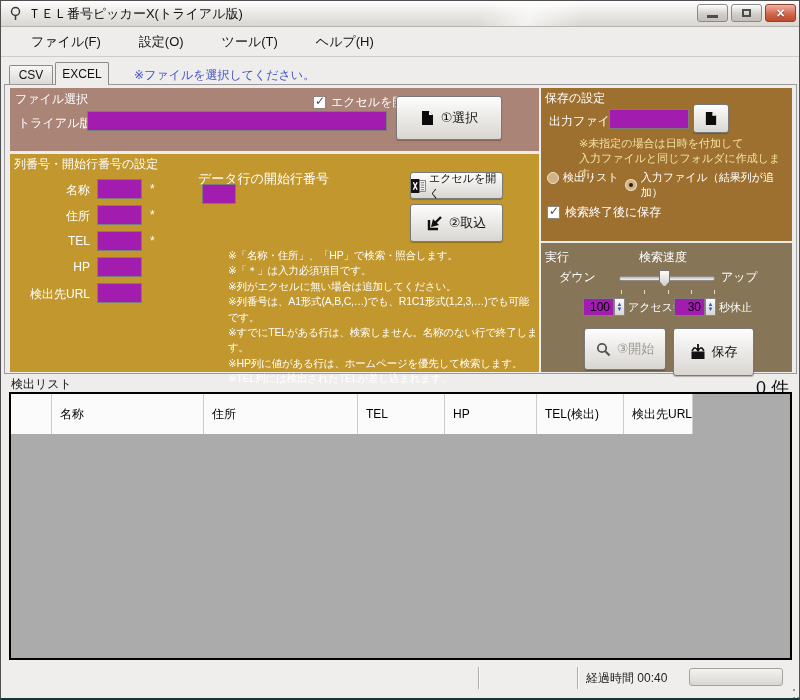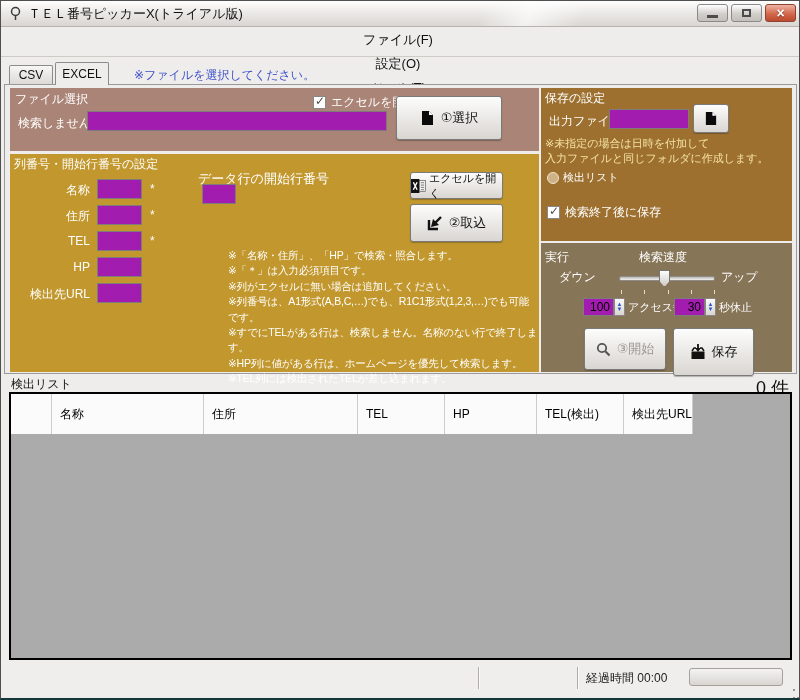--- a/index.html
+++ b/index.html
@@ -15,21 +15,21 @@
   .title-text { font-size:13px; color:#111; margin-left:6px; }
   .winbtns { position:absolute; right:3px; top:3px; display:flex; z-index:2; }
   .winbtn { width:31px; height:18px; margin-left:3px; border:1px solid #8a8a8a; border-radius:3px;
     background:linear-gradient(#ffffff,#d2cfcb 55%,#c3c0bc); display:flex; align-items:center; justify-content:center; }
   .winbtn.close { background:linear-gradient(#efb3a4,#d2684c 55%,#bc4a2e); border-color:#8c4330; }
   .glyph-min { width:11px; height:3px; background:#4c4c4c; margin-top:7px; }
   .glyph-max { width:9px; height:8px; border:2px solid #4c4c4c; }
   .glyph-close { color:#fff; font-weight:bold; font-size:14px; line-height:14px; text-shadow:0 1px 1px #7a2b15; }
   
   .menubar { position:absolute; left:0; top:27px; width:100%; height:29px; display:flex;
-    align-items:center; padding-left:26px; border-bottom:1px solid #cfccc8; background:#efedec;flex-direction:column; }
+    align-items:center; padding-left:26px; border-bottom:1px solid #cfccc8; background:#efedec; }
   .menu-item { font-size:13px; color:#111; margin-right:30px; padding:3px 4px; }
   
   .tab { position:absolute; border:1px solid #8b8b8b; border-bottom:none; border-radius:2px 2px 0 0;
     font-size:12px; color:#111; display:flex; align-items:center; justify-content:center; }
   .tab-csv { left:8px; top:64px; width:44px; height:19px; background:linear-gradient(#f8f7f5,#dcd9d5); }
   .tab-excel { left:54px; top:61px; width:54px; height:23px; background:#efedec; z-index:2; }
   .tab-hint { position:absolute; left:133px; top:66px; font-size:12px; color:#3d50c8; }
   .tabpage { position:absolute; left:3px; top:83px; width:793px; height:290px;
     border:1px solid #9a9a9a; background:#efedec; }
   
@@ -55,21 +55,21 @@
   .rdot { width:12px; height:12px; border-radius:50%; background:#cfb285; border:1px solid #efe4cc;
     position:relative; }
   .rdot.sel::after { content:""; position:absolute; left:3px; top:3px; width:4px; height:4px;
     border-radius:50%; background:#2a1c08; }
   .rlbl { font-size:11px; color:#fff; }
   
   .crow-label { position:absolute; width:80px; text-align:right; font-size:12px; color:#fff; }
   .req { position:absolute; color:#fff; font-size:12px; }
   .notes { position:absolute; left:218px; top:94px; width:310px; font-size:10.5px;
     line-height:15.4px; color:#fff; letter-spacing:-0.2px; }
-  .savenote { position:absolute; font-size:11px; color:#f5e2a2; }
+  .savenote { position:absolute; font-size:11px; color:#f5e2a2;margin-left:34px; }
   
   .sl-track { position:absolute; left:78px; top:33px; width:96px; height:5px;
     background:linear-gradient(#bdbab6,#f2f1ef); border:1px solid #8e8b88; border-radius:2px; }
   .sl-thumb { position:absolute; left:118px; top:27px; width:11px; height:17px;
     background:linear-gradient(#fdfdfd,#cfccc8); border:1px solid #77756f;
     clip-path:polygon(0 0,100% 0,100% 62%,50% 100%,0 62%); }
   .ticks { position:absolute; left:80px; top:47px; width:94px; display:flex; justify-content:space-between; }
   .tick { width:1px; height:4px; background:#e4ddcd; }
   
   .spin { position:absolute; width:11px; height:18px; border:1px solid #8a8784;
@@ -136,21 +136,21 @@
   <div class="tabpage">
 
     <div class="panel p-file">
       <div class="ptitle">ファイル選択</div>
       <div class="chk" style="left:303px; top:6px;">
         <span class="chkbox">
             <span class="ck">✓</span>
           </span>
         <span class="chklbl">エクセルを開く</span>
       </div>
-      <span class="wlabel" style="left:8px; top:27px;">検索しません</span>
+      <span class="wlabel" style="left:8px; top:27px;">トライアル版</span>
       <input class="inp" style="left: 77px; top: 23px; width: 300px; height: 20px;" value="">
       <div class="btn" style="left:386px; top:8px; width:106px; height:44px;">
         <span>
           <svg width="15" height="16" viewBox="0 0 15 16">
               <path d="M2 1 L9 1 L13 5 L13 15 L2 15 Z" fill="#0b0b0b"></path>
               <path d="M9 1 L9 5 L13 5 Z" fill="#fff"></path>
             </svg>
         </span>
         <span>①選択</span>
       </div>
@@ -223,20 +223,24 @@
               <path d="M2 1 L9 1 L13 5 L13 15 L2 15 Z" fill="#0b0b0b"></path>
               <path d="M9 1 L9 5 L13 5 Z" fill="#fff"></path>
             </svg>
         </span>
       </div>
       <div class="savenote" style="left:4px; top:48px;">※未指定の場合は日時を付加して</div>
       <div class="savenote" style="left:4px; top:63px;">入力ファイルと同じフォルダに作成します。</div>
       <div class="radio" style="left:6px; top:82px;">
         <span class="rdot"></span>
         <span class="rlbl">検出リスト</span>
+      </div>
+      <div class="radio" style="left:84px; top:82px;">
+        <span class="rdot sel"></span>
+        <span class="rlbl">入力ファイル（結果列が追加）</span>
       </div>
       <div class="chk" style="left:6px; top:116px;">
         <span class="chkbox">
             <span class="ck">✓</span>
           </span>
         <span class="chklbl">検索終了後に保存</span>
       </div>
     </div>
 
     <div class="panel p-exec">
@@ -300,18 +304,18 @@
       <div class="dl-cell" style="width:87px;">TEL</div>
       <div class="dl-cell" style="width:92px;">HP</div>
       <div class="dl-cell" style="width:87px;">TEL(検出)</div>
       <div class="dl-cell" style="width:69px;">検出先URL</div>
     </div>
   </div>
 
   <div class="statusbar">
     <div class="sdiv" style="left:477px;"></div>
     <div class="sdiv" style="left:576px;"></div>
-    <span class="elapsed">経過時間 00:00</span>
+    <span class="elapsed">経過時間 00:40</span>
     <div class="progress"></div>
     <div class="grip"></div>
   </div>
 
 </div>
 
 </body></html>

